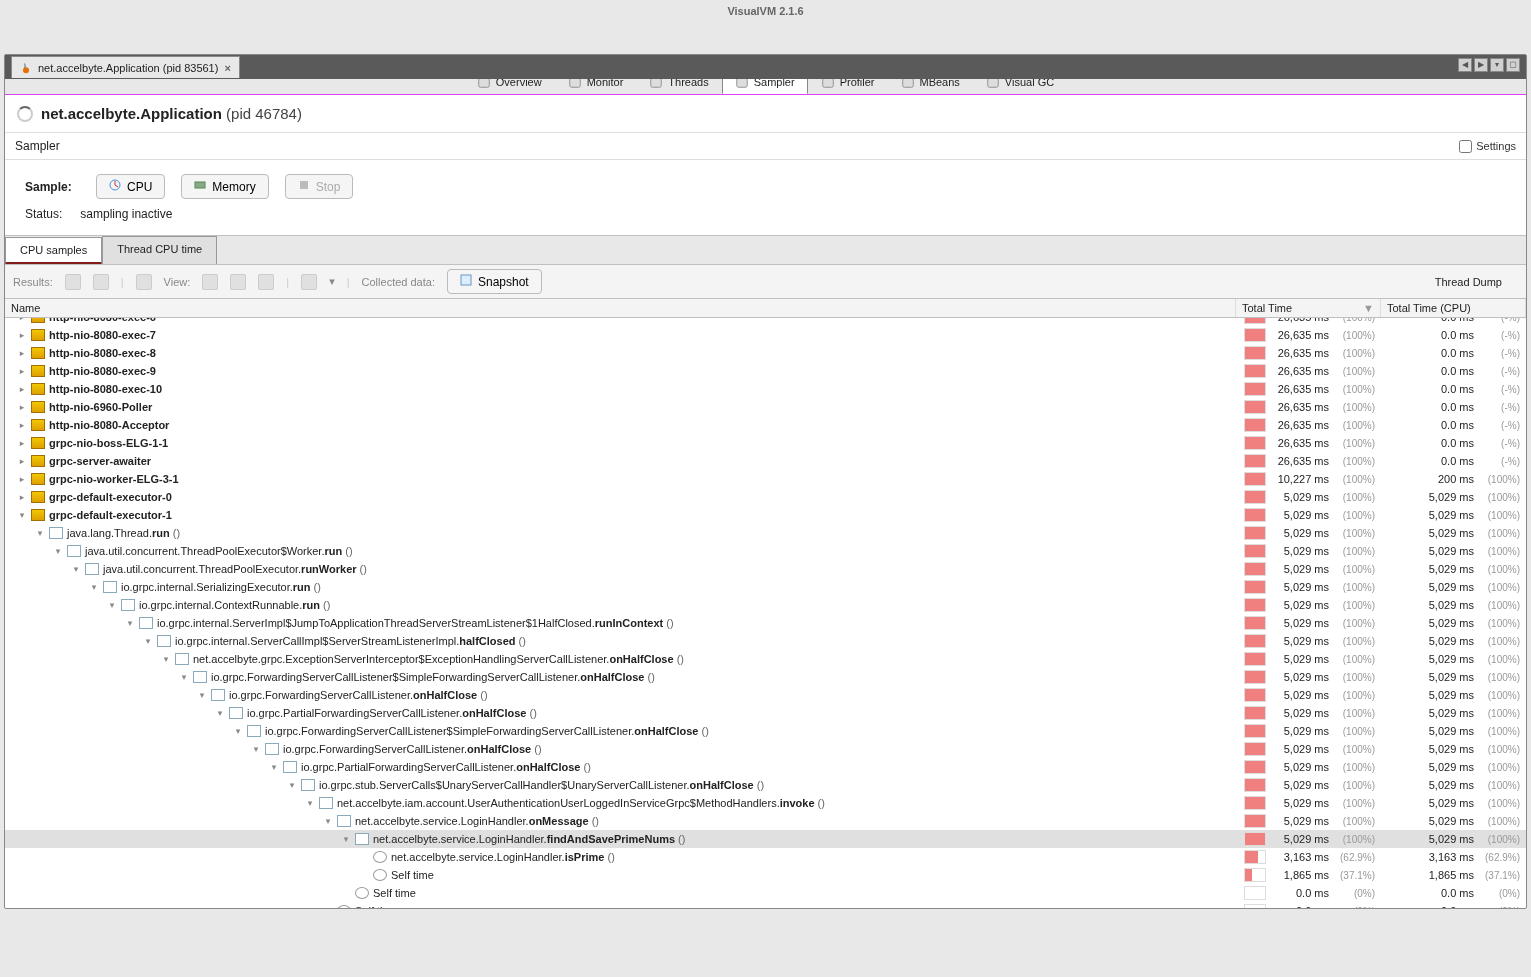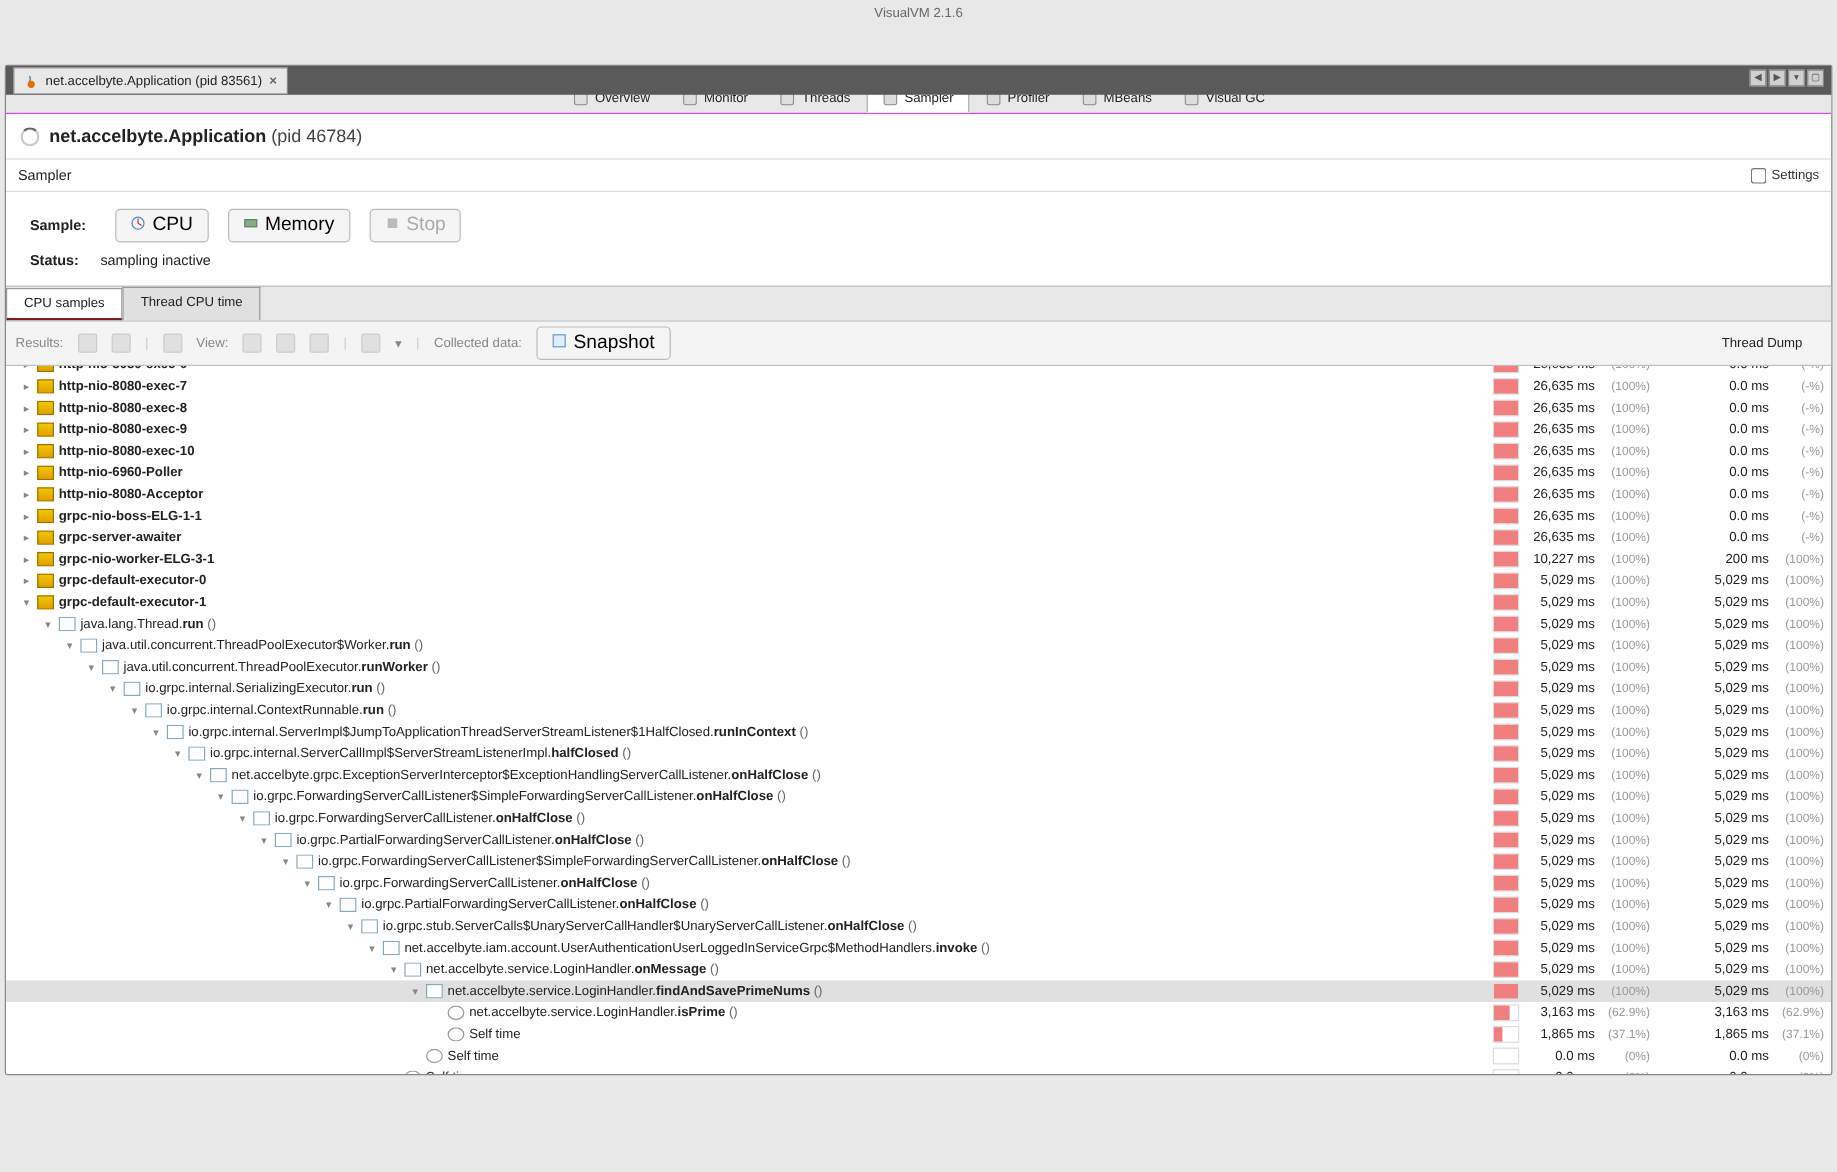--- a/index.html
+++ b/index.html
@@ -1,38 +1,38 @@
 <!DOCTYPE html>
 <html><head>
 <meta charset="utf-8">
 <style>
 * { box-sizing: border-box; margin: 0; padding: 0; }
 body { font-family: -apple-system, "Helvetica Neue", Arial, sans-serif; font-size: 12px; background: #e8e8e8; color: #222; }
-.titlebar { height: 22px; background: #e8e8e8; text-align: center; line-height: 22px; font-size: 11px; font-weight: normal; color: #666; }
+.titlebar { height: 22px; background: #e8e8e8; text-align: center; line-height: 22px; font-size: 11px; font-weight: bold; color: #666; }
 .window { margin: 32px 4px 4px 4px; background: #fff; border: 1px solid #888; border-radius: 2px; }
 .tabbar { background: #5a5a5a; height: 24px; display: flex; align-items: center; position: relative; }
 .tab { background: #e8e8e8; border: 1px solid #888; border-bottom: none; padding: 3px 8px; margin-left: 6px; display: inline-flex; align-items: center; gap: 6px; font-size: 11px; height: 22px; }
 .tab .java-icon { display: inline-block; width: 12px; height: 12px; }
 .tab .close { color: #666; font-weight: bold; cursor: pointer; }
 .win-controls { position: absolute; right: 6px; top: 3px; display: flex; gap: 2px; }
 .win-btn { width: 14px; height: 14px; background: #d0d0d0; border: 1px solid #888; font-size: 8px; line-height: 12px; text-align: center; color: #555; }
 .toolbar-tabs { height: 16px; border-bottom: 1px solid #d946ef; display: flex; justify-content: center; align-items: flex-end; background: #e8e8e8; text-align: right; }
 .ttab { padding: 4px 12px; border: 1px solid transparent; display: inline-flex; align-items: center; gap: 5px; font-size: 11px; cursor: pointer; }
 .ttab.active { background: #fff; border: 1px solid #888; border-bottom: 1px solid #fff; border-radius: 3px 3px 0 0; }
 .icon16 { width: 14px; height: 14px; display: inline-block; }
 .header-row { padding: 10px 12px; display: flex; align-items: center; gap: 8px; font-size: 15px; }
 .header-row .pid { color: #444; }
 .panel-title { padding: 6px 10px; font-size: 12px; border-top: 1px solid #ddd; border-bottom: 1px solid #ddd; display: flex; justify-content: space-between; align-items: center; }
 .settings-chk { display: flex; align-items: center; gap: 4px; font-size: 11px; color: #333; }
 .sample-row { padding: 14px 20px 8px; display: flex; align-items: center; gap: 16px; font-size: 12px; }
 .sample-row .lbl { font-weight: bold; min-width: 55px; }
-.btn { border: 1px solid #bbb; background: #f5f5f5; border-radius: 4px; padding: 4px 12px; display: inline-flex; align-items: center; gap: 6px; cursor: pointer; font-size: 16px; }
+.btn { border: 1px solid #bbb; background: #f5f5f5; border-radius: 4px; padding: 4px 12px; display: inline-flex; align-items: center; gap: 6px; cursor: pointer; font-size: 12px; }
 .btn.disabled { color: #aaa; }
 .status-row { padding: 0 20px 14px; display: flex; gap: 18px; font-size: 12px; }
-.status-row .lbl { font-weight: bold; }
+.status-row .lbl { font-weight: normal; }
 .subtabs { border-top: 1px solid #c0c0c0; background: #e8e8e8; display: flex; }
 .subtab { padding: 6px 14px; border: 1px solid #999; border-bottom: none; background: #e0e0e0; font-size: 11px; cursor: pointer; }
 .subtab.active { background: #fff; border-bottom: 3px solid #7f1d1d; position: relative; top: 1px; }
 .toolbar2 { border-top: 1px solid #c0c0c0; border-bottom: 1px solid #c0c0c0; padding: 4px 8px; display: flex; align-items: center; gap: 12px; font-size: 11px; background: #f4f4f4; position: relative; }
 .toolbar2 .sep { color: #ccc; }
 .toolbar2 .right { position: absolute; right: 24px; }
 .tb-icon { width: 16px; height: 16px; display: inline-block; border: 1px solid #ccc; background: #e0e0e0; border-radius: 2px; }
 .tree-table { width: 100%; border-collapse: collapse; }
 .thead { display: flex; border-bottom: 1px solid #c0c0c0; background: #f4f4f4; font-size: 11px; }
 .th { padding: 3px 6px; border-right: 1px solid #ddd; }
@@ -191,20 +191,30 @@
     <button class="btn">
       <span><svg width="12" height="12">
             <rect x="1" y="1" width="10" height="10" fill="#def" stroke="#69c"></rect>
           </svg></span>
       <span>Snapshot</span>
     </button>
     <span class="right">Thread Dump</span>
   </div>
 
   <div class="tree-table">
+    <div class="thead">
+      <div class="th name">Name</div>
+      <div class="th num">
+          <span style="flex:1;text-align:left">Total Time</span>
+          <span class="sort-arrow">▼</span>
+        </div>
+      <div class="th num">
+          <span style="flex:1;text-align:left">Total Time (CPU)</span>
+        </div>
+    </div>
     <div class="tbody" id="tbody">
         <div class="trow" style="margin-top: -10px;">
           <div class="tcell name" style="padding-left: 12px;">
             <span class="twisty">▸</span>
             <span class="node-icon thread-icon"></span>
             <span><b>http-nio-8080-exec-6</b></span>
           </div>
           <div class="tcell num">
             <div class="bar-container">
               <div class="bar-fill" style="width: 100%;"></div>

